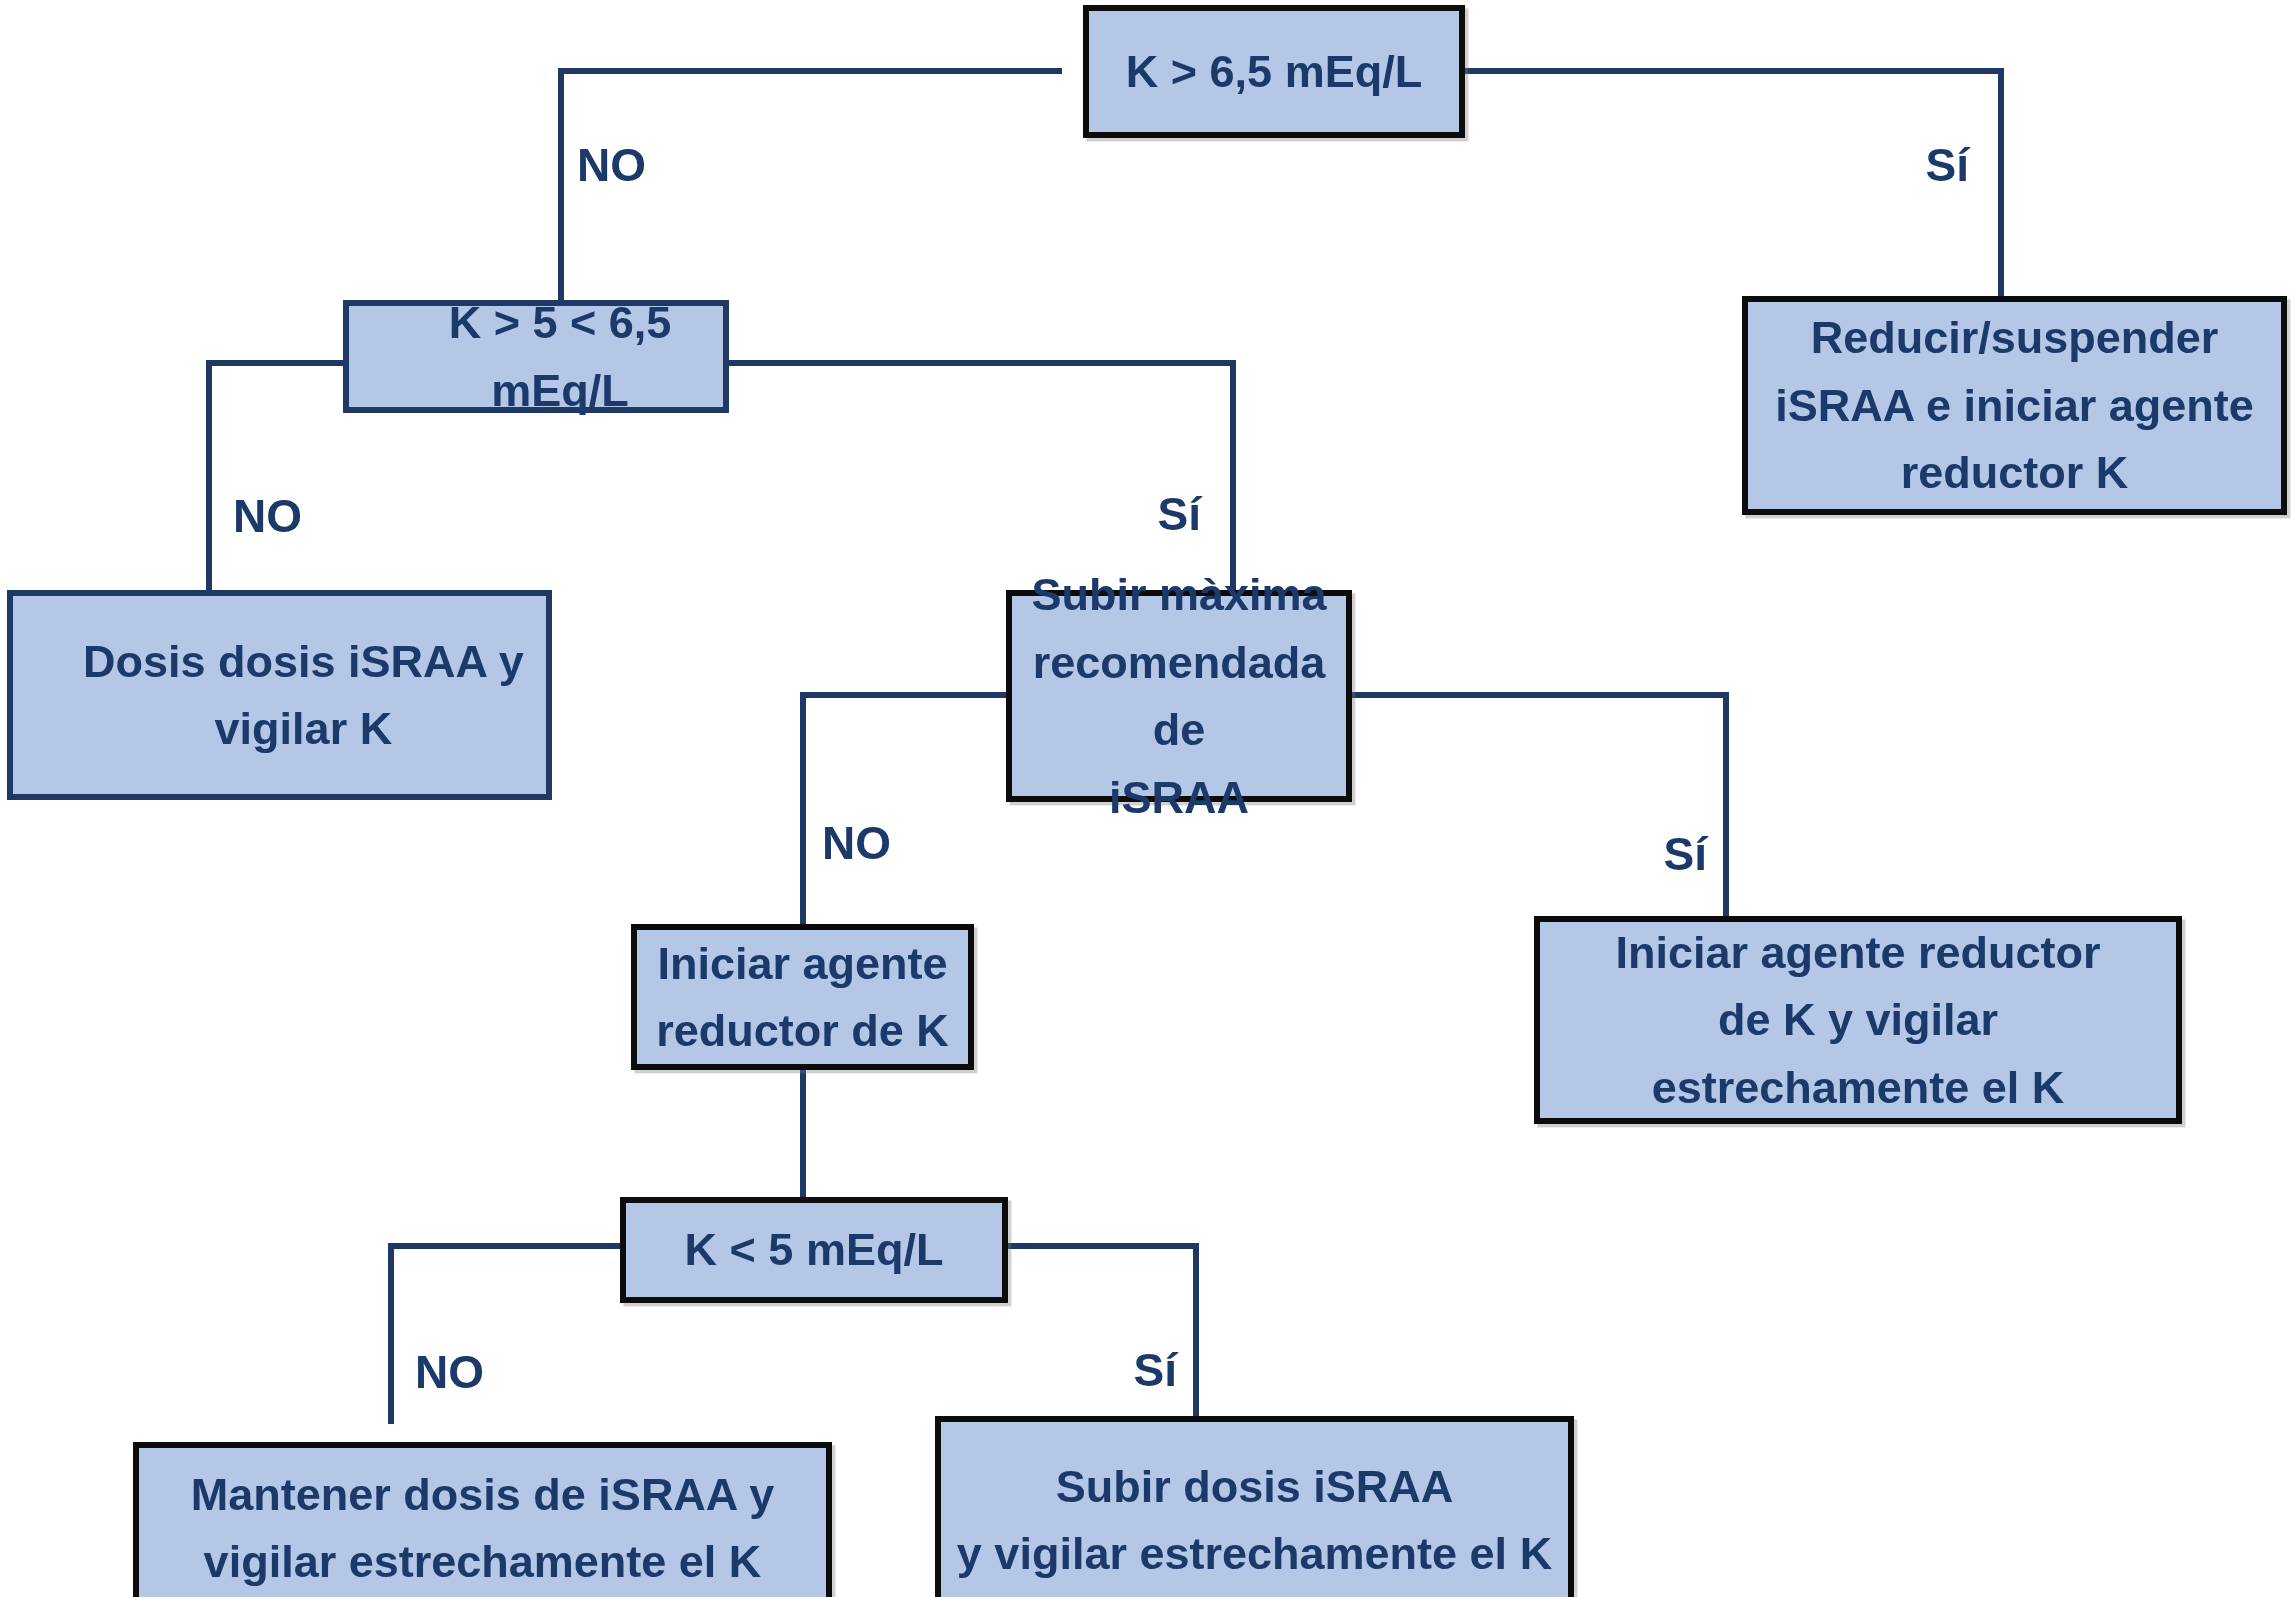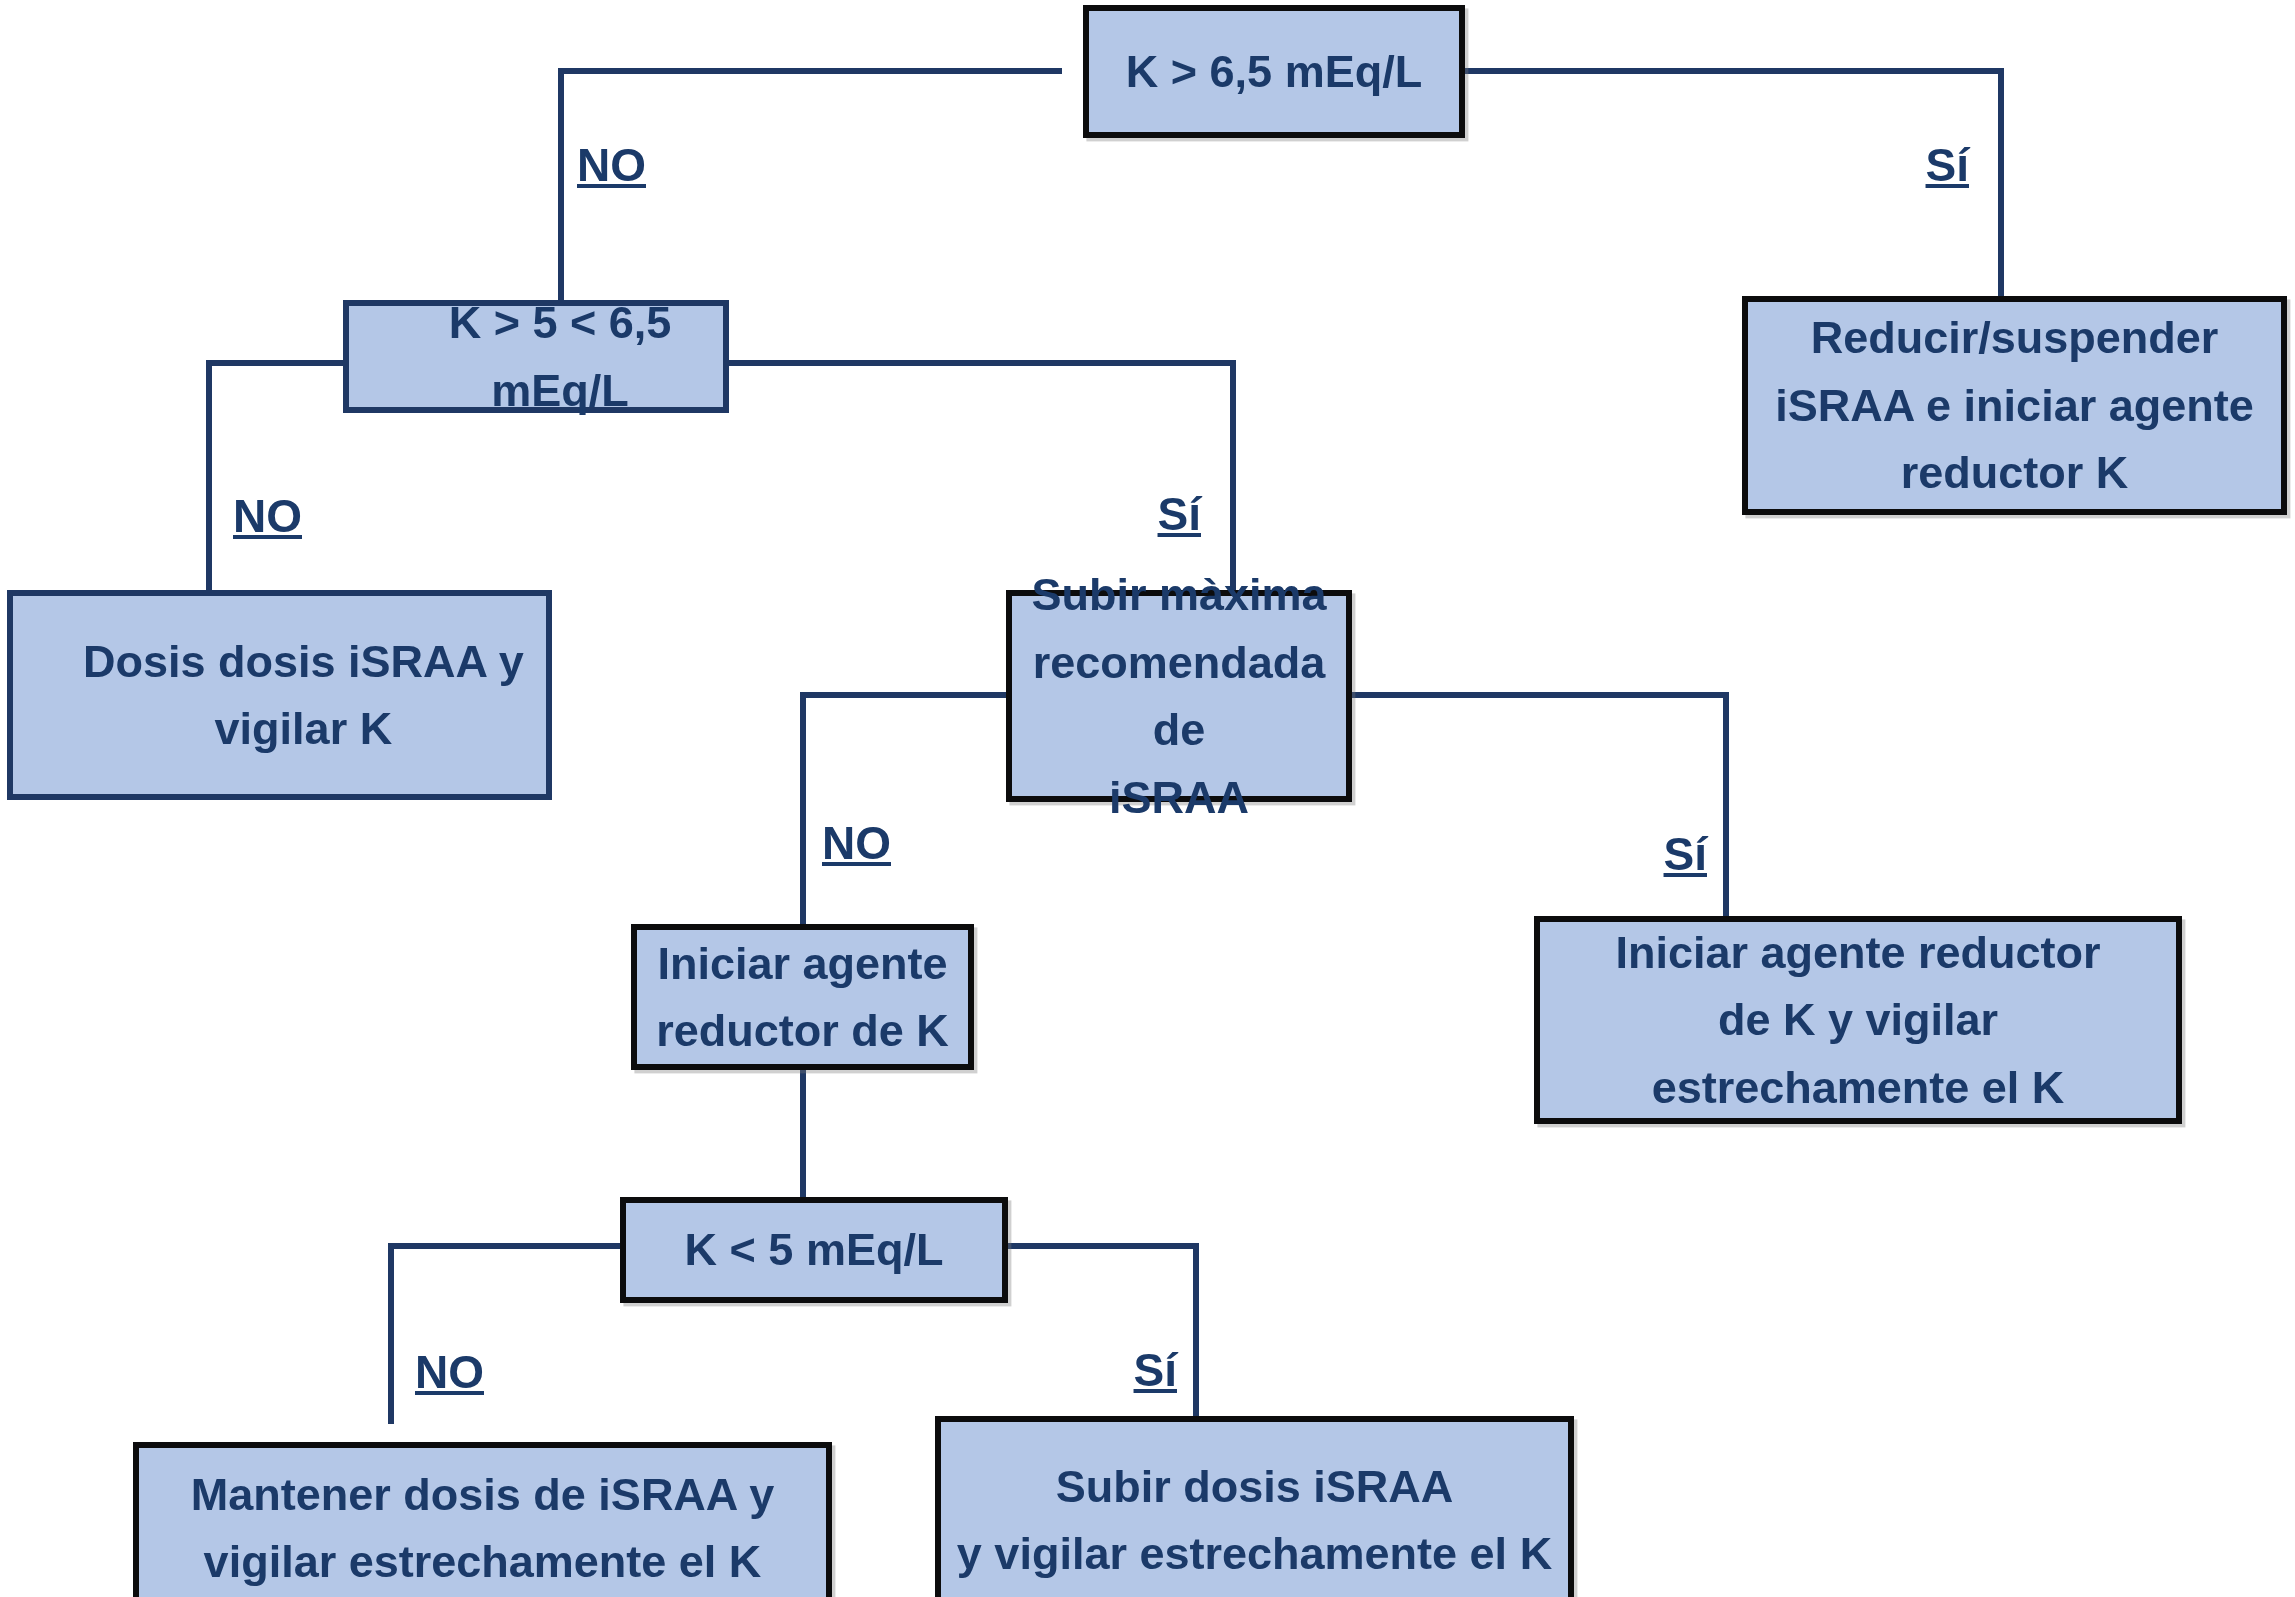--- a/index.html
+++ b/index.html
@@ -42,21 +42,20 @@
   .node.navy{
     border:6px solid var(--navy);
     padding-left:48px;
   }
   .edge-label{
     position:absolute;
     color:var(--text-color);
     font-weight:bold;
     font-size:46px;
     line-height:1;
-    text-decoration:underline;
   }
 </style>
 </head>
 <body style="background: rgb(255, 255, 255);">
 
 <div class="canvas">
 
   <div class="line" style="left:558px;top:68px;width:504px;height:6px;"></div>
   <div class="line" style="left:558px;top:68px;width:6px;height:236px;"></div>
   <div class="line" style="left:1433px;top:68px;width:571px;height:6px;"></div>

